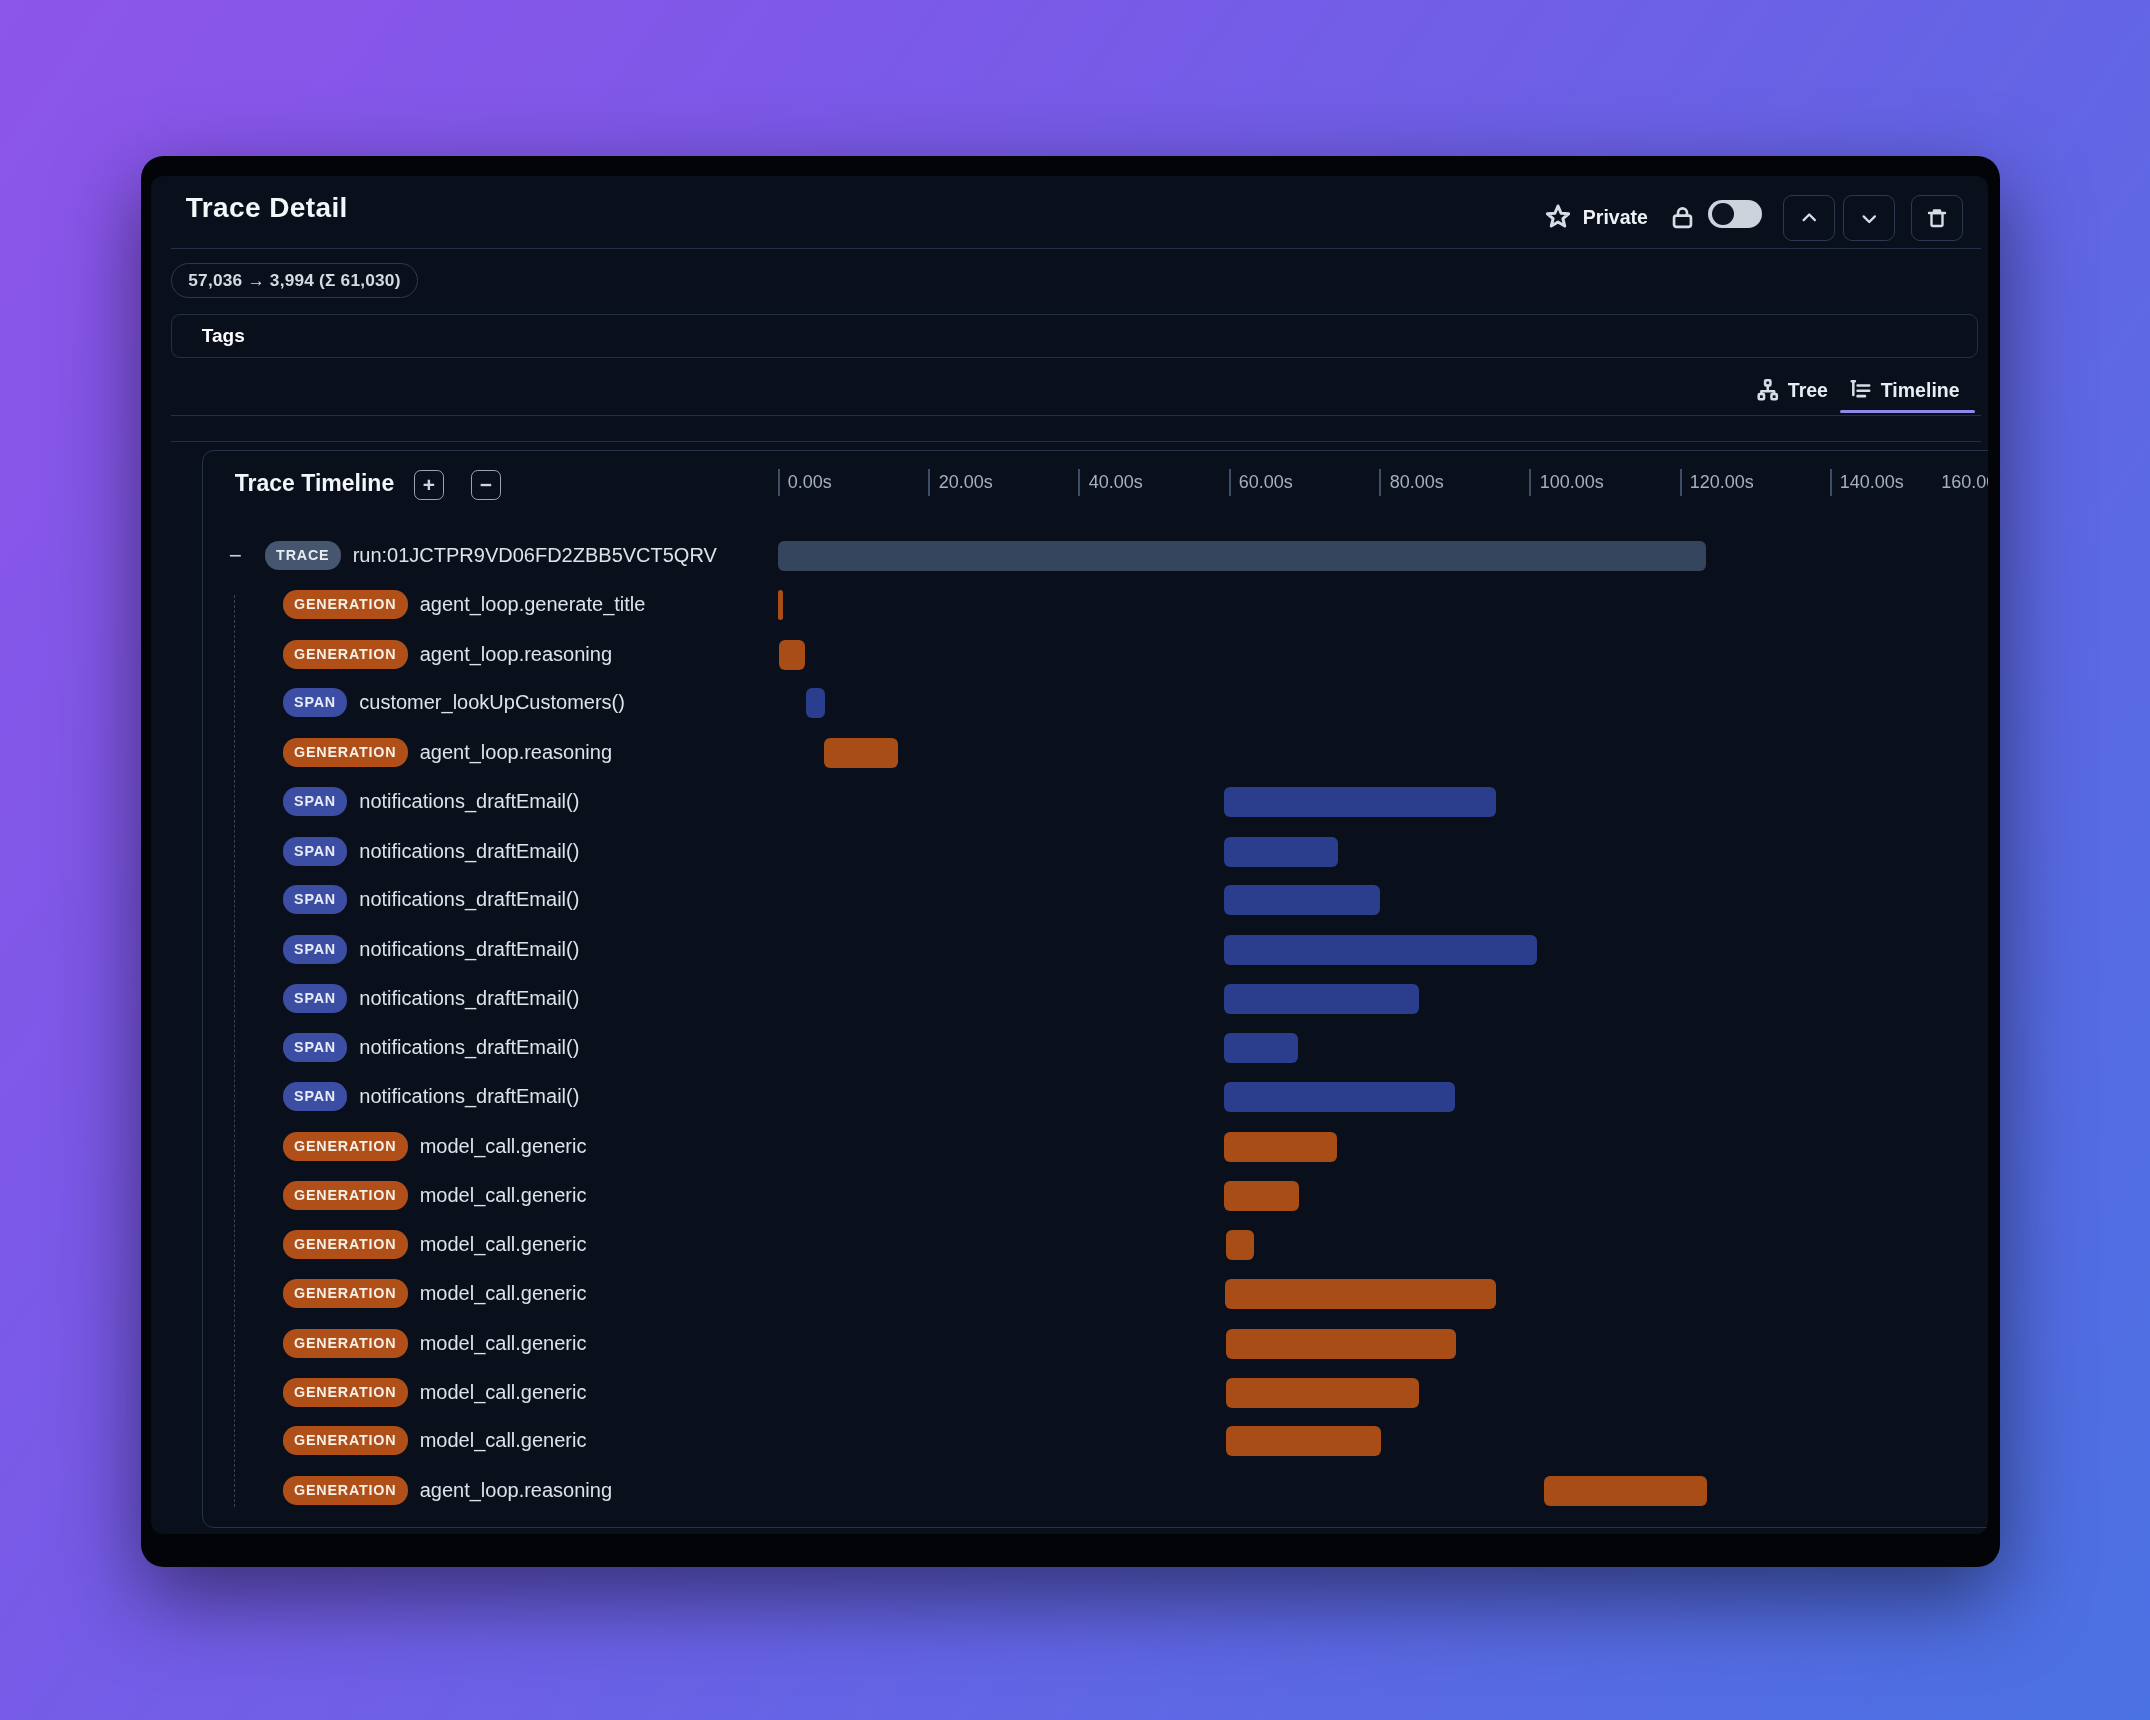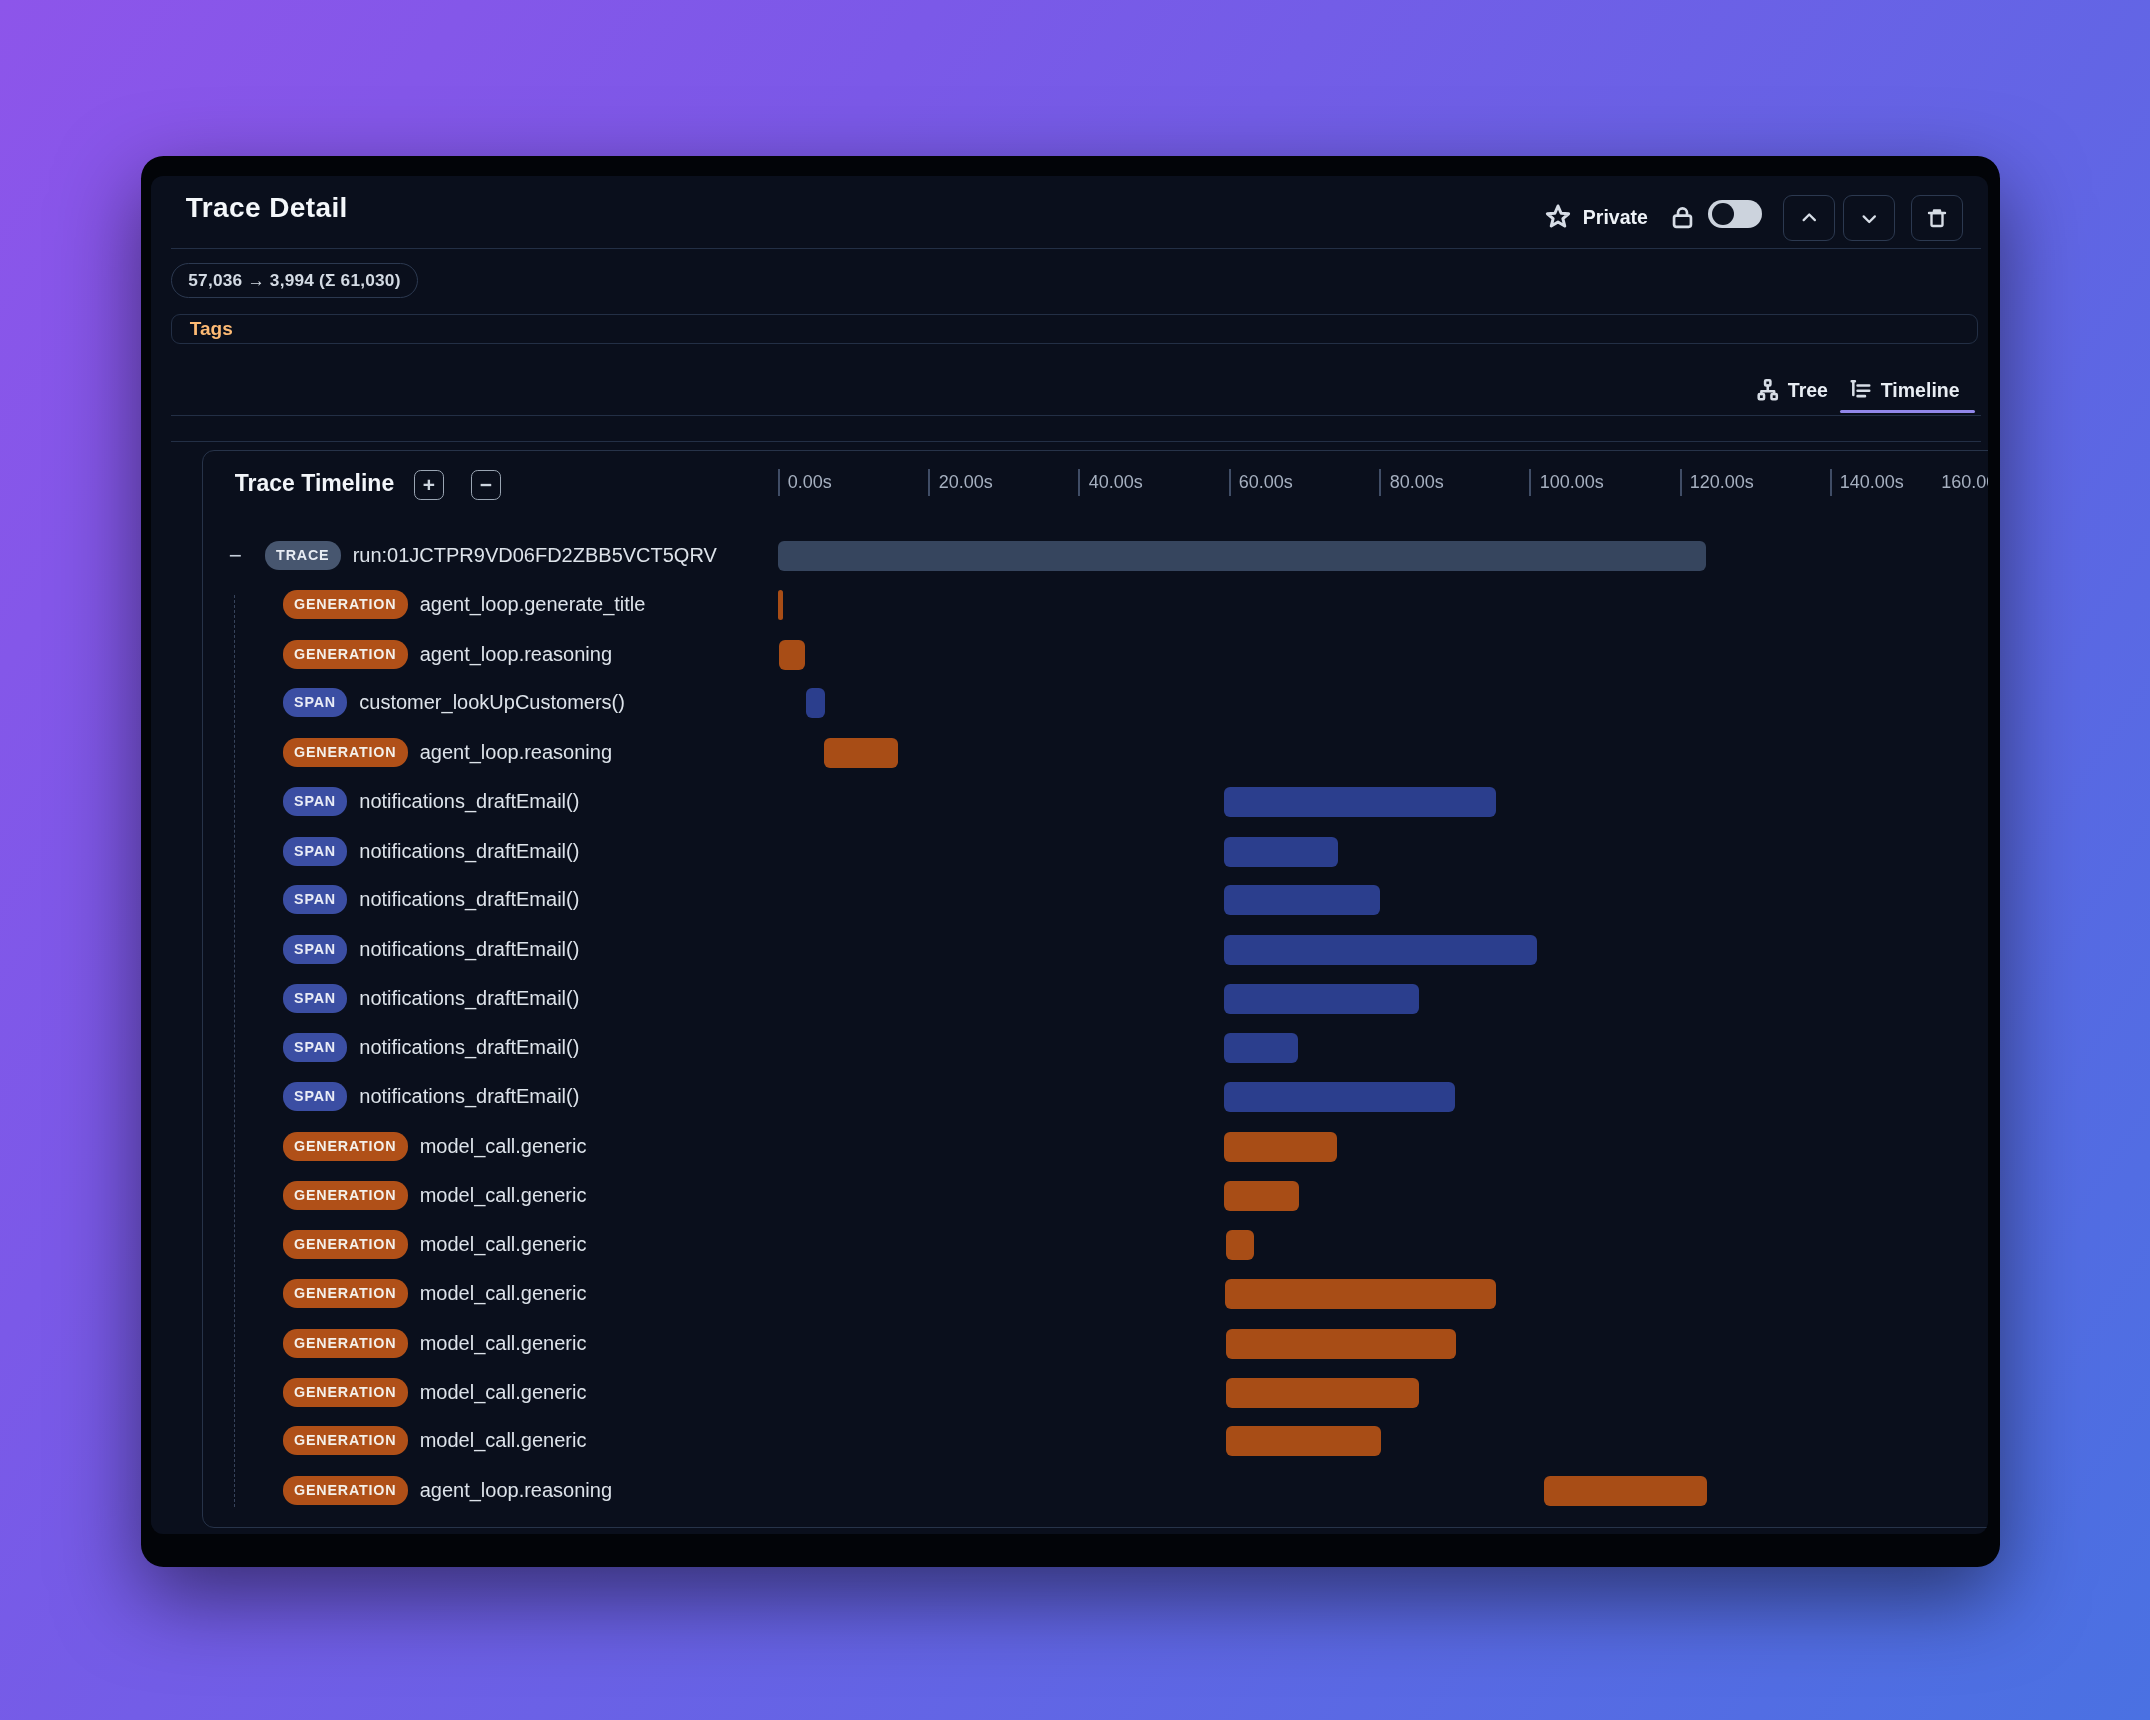--- a/index.html
+++ b/index.html
@@ -24,22 +24,22 @@
   .lockwrap{left:1518px;}
   .toggle{position:absolute;left:1557px;top:24px;width:54px;height:28.6px;border-radius:14.3px;background:var(--toggle-track);}
   .knob{position:absolute;left:3.8px;top:3px;width:22.5px;height:22.5px;border-radius:50%;background:#0d1320;}
   .iconbtn{position:absolute;top:19.5px;width:50px;height:44px;border:1.5px solid #2c3950;border-radius:9px;
     display:flex;align-items:center;justify-content:center;background:transparent;}
   .btn-up{left:1632px;} .btn-down{left:1692px;} .btn-trash{left:1760px;}
   .divider{position:absolute;left:20px;width:1810px;height:0;border-top:1.5px solid #232f45;}
   .d1{top:72px;} .d2{top:239px;} .d3{top:265px;}
   .token-badge{position:absolute;left:20px;top:87px;height:33px;padding:0 16.5px;border:1.5px solid #2c3950;border-radius:18px;
     display:flex;align-items:center;font-size:17.3px;font-weight:bold;color:#d3dae3;letter-spacing:0.2px;text-align:center;}
-  .tags-box{position:absolute;left:20px;top:138px;width:1807px;height:30px;border:1.5px solid #232f45;border-radius:9px;
-    display:flex;align-items:center;padding-left:18px;box-sizing:border-box;font-size:19px;font-weight:bold;color:#fdba74;}
+  .tags-box{position:absolute;left:20px;top:138px;width:1807px;height:44px;border:1.5px solid #232f45;border-radius:9px;
+    display:flex;align-items:center;padding-left:30px;box-sizing:border-box;font-size:19px;font-weight:bold;color:#ffffff;}
   
   .tab{position:absolute;top:197px;height:35px;display:flex;align-items:center;gap:7.5px;
     font-size:19.5px;font-weight:bold;color:#e8edf3;}
   .tab-tree{left:1604px;} .tab-timeline{left:1697px;justify-content:flex-end;}
   .tab-underline{position:absolute;left:1689px;top:234px;width:135px;height:3.8px;background:var(--accent);border-radius:1.5px;}
   
   .panel{position:absolute;left:20px;top:274px;width:1812px;height:1078px;border:1.5px solid #273349;border-radius:12px;
     box-sizing:border-box;overflow:hidden;margin-left:31px;}
   .panel-title{position:absolute;left:32px;top:19.5px;font-size:23px;font-weight:bold;color:#f2f5f9;}
   .sqbtn{position:absolute;top:19px;width:30px;height:30px;border:1.9px solid #9aa5b3;border-radius:6.8px;color:#cdd5df;

